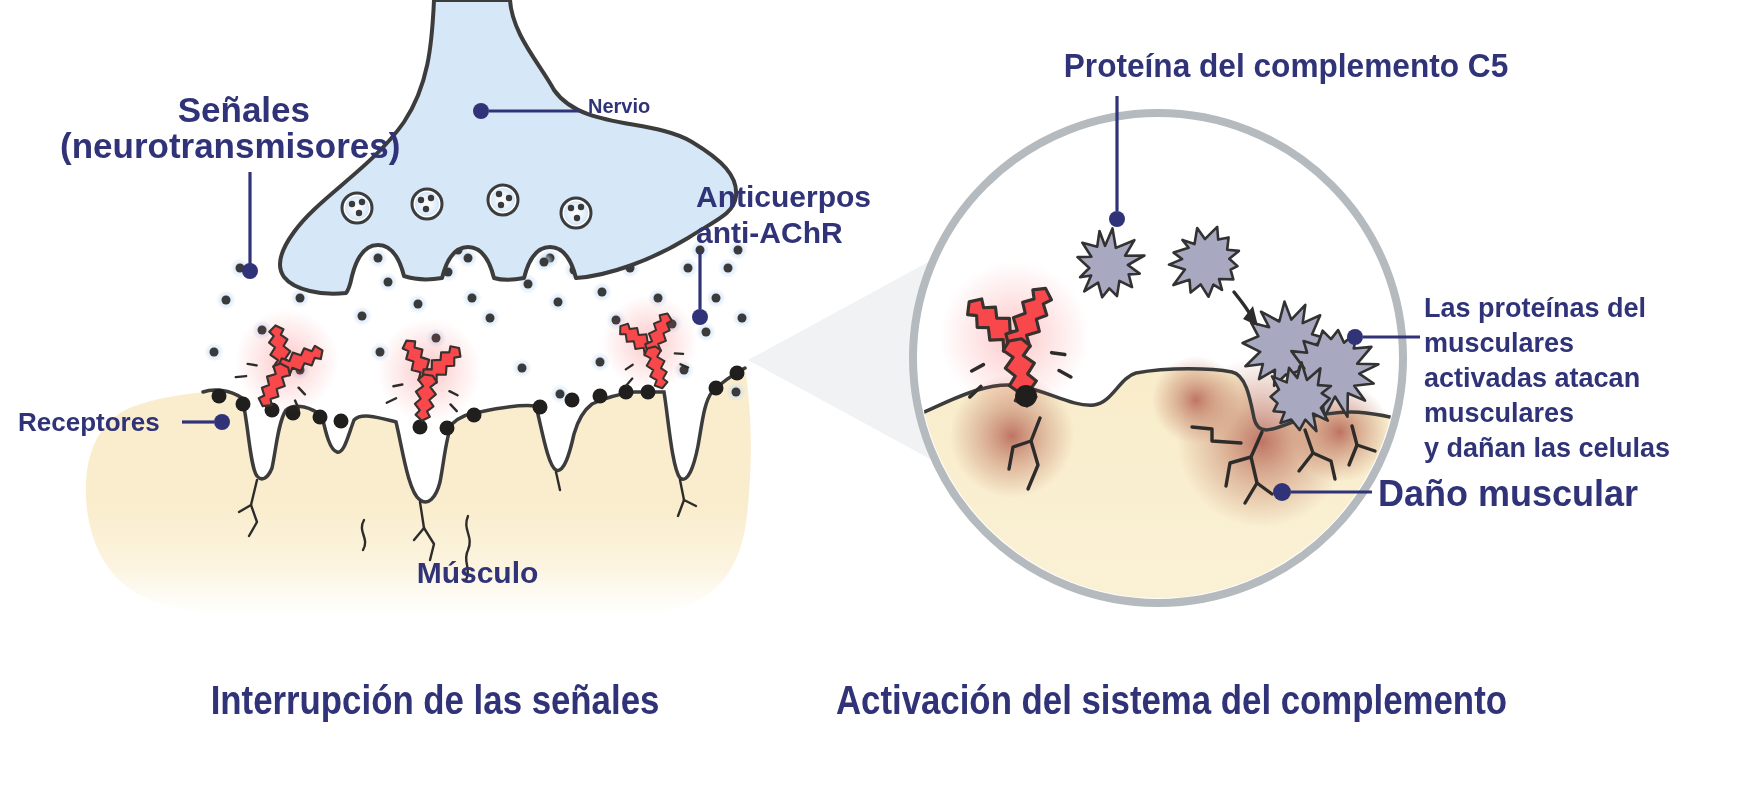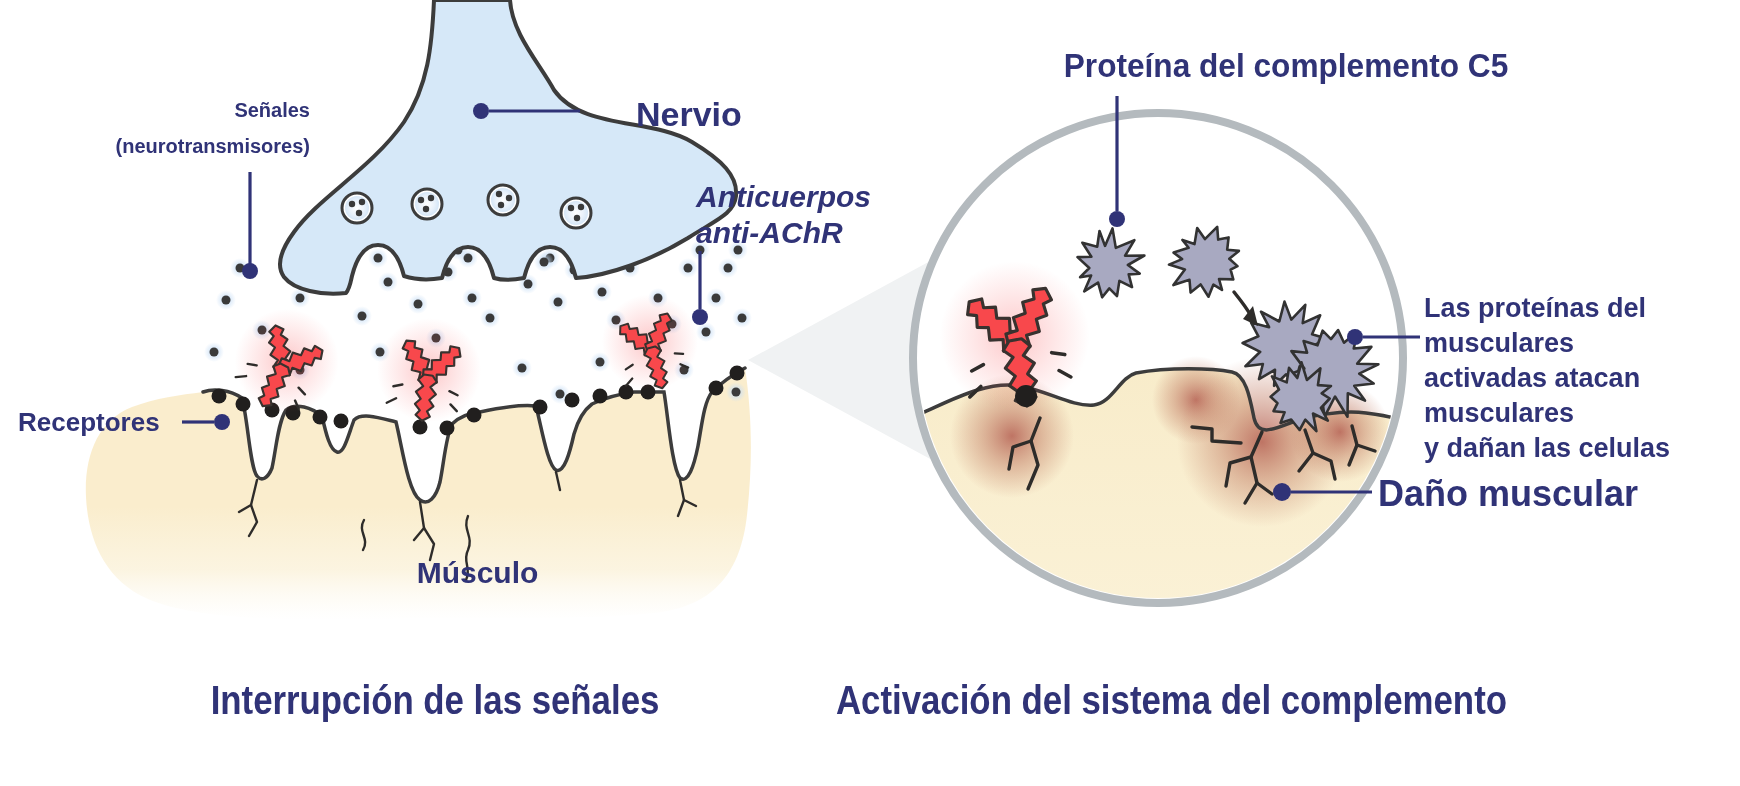--- a/index.html
+++ b/index.html
@@ -1,23 +1,23 @@
 <!DOCTYPE html>
 <html style="--navy: #303377;"><head>
 <meta charset="utf-8">
 <style>
   :root{ --navy:#303377; }
   html,body{margin:0;padding:0;background:#fff;}
   .canvas{position:relative;width:1740px;height:786px;background:#fff;overflow:hidden;
           font-family:"Liberation Sans",sans-serif;}
   #art{position:absolute;left:0;top:0;}
   .lbl{position:absolute;color:var(--navy);font-weight:700;white-space:nowrap;}
-  #lbl-senales{left:60px;top:92px;width:250px;text-align:right;font-size:20px;line-height:36px;}
-  #lbl-nervio{left:588px;top:95px;font-size:34px;margin-left:48px;}
-  #lbl-anticuerpos{left:696px;top:179px;font-size:30px;line-height:36px;font-style:italic;}
+  #lbl-senales{left:60px;top:92px;width:250px;text-align:right;font-size:35px;line-height:36px;}
+  #lbl-nervio{left:588px;top:95px;font-size:20px;}
+  #lbl-anticuerpos{left:696px;top:179px;font-size:30px;line-height:36px;}
   #lbl-receptores{left:18px;top:407px;font-size:26px;}
   #lbl-musculo{left:395px;top:556px;width:165px;text-align:center;font-size:30px;}
   #cap-left{left:155px;top:678px;width:560px;text-align:center;font-size:40px;transform:scaleX(.87);}
   #ttl-right{left:1040px;top:46px;width:492px;text-align:center;font-size:34px;transform:scaleX(.93);}
   #lbl-complement{left:1424px;top:247px;font-size:27px;line-height:35px;margin-top:44px;}
   #lbl-dano{left:1378px;top:473px;font-size:36px;}
   #cap-right{left:793px;top:678px;width:660px;text-align:center;font-size:40px;transform:scaleX(.87);}
 </style>
 </head>
 <body>

